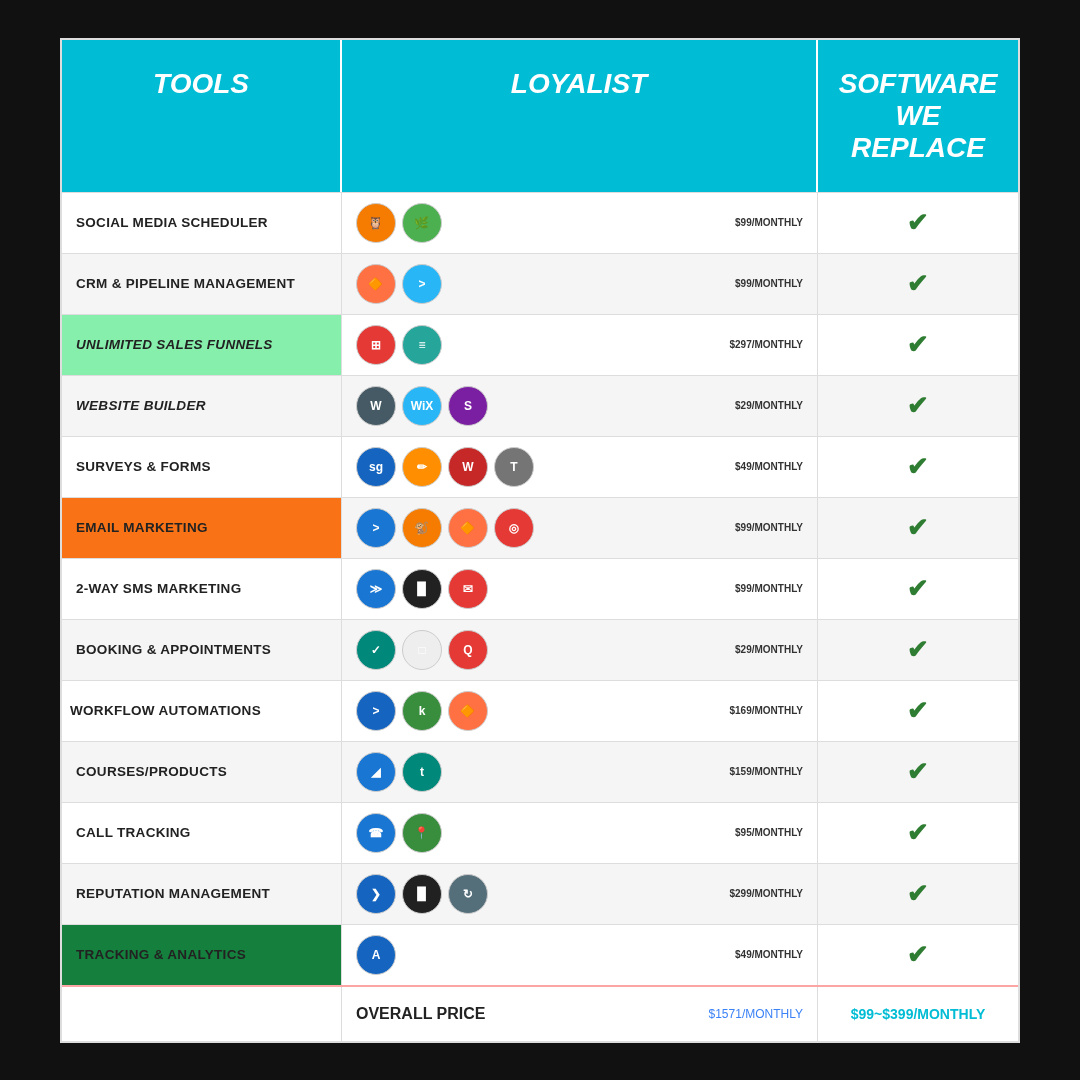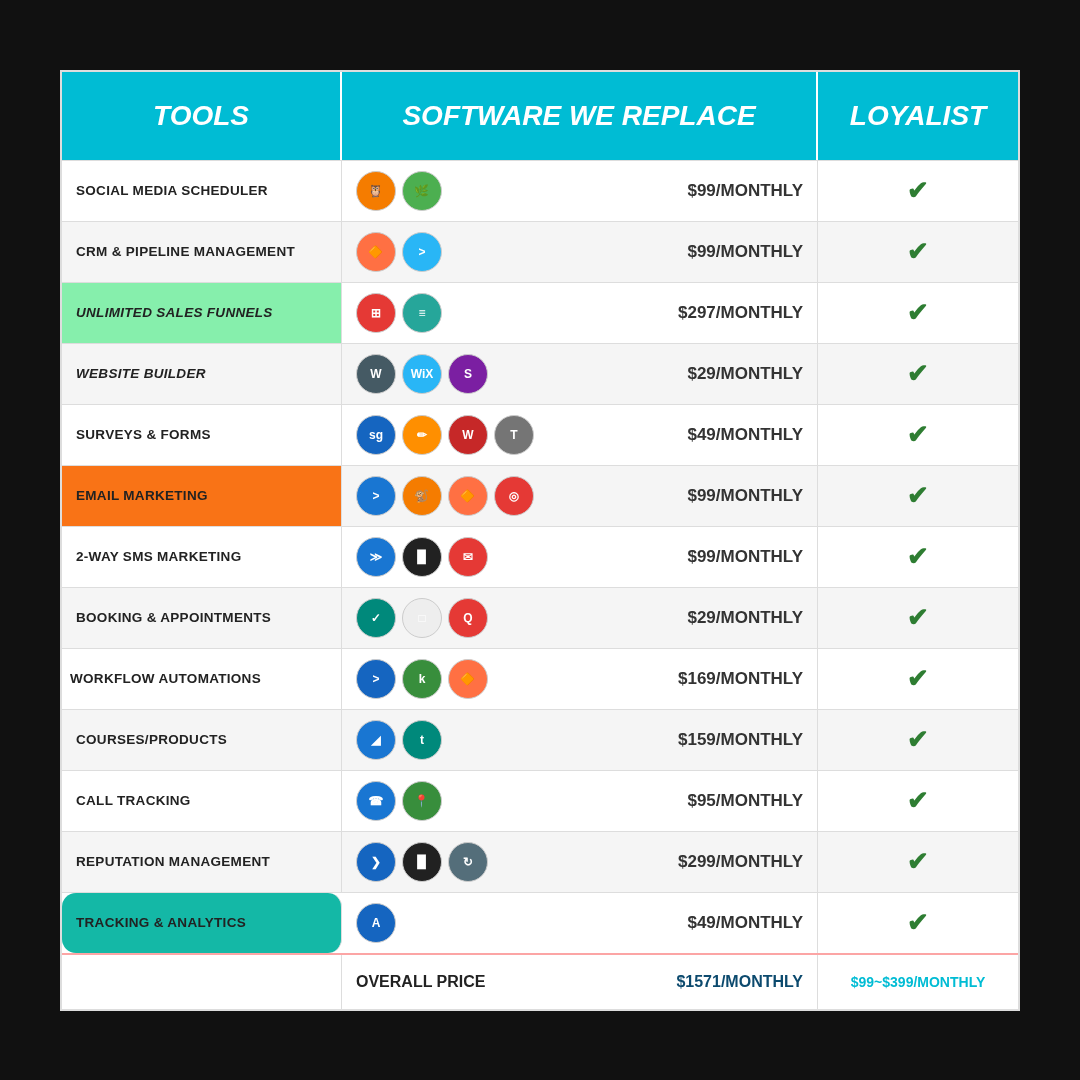--- a/index.html
+++ b/index.html
@@ -55,21 +55,21 @@
       text-transform: uppercase;
     }
     .software-cell {
       display: flex;
       align-items: center;
       gap: 6px;
       flex-wrap: nowrap;
     }
     .price {
       margin-left: auto;
-      font-size: 17px;
+      font-size: 10px;
       font-weight: 600;
       color: #333;
       white-space: nowrap;
     }
     .logo-circle {
       width: 40px;
       height: 40px;
       border-radius: 50%;
       display: flex;
       align-items: center;
@@ -100,46 +100,46 @@
       display: flex;
       align-items: center;
     }
     .footer-cell:last-child { border-right: none; }
     .overall-label {
       font-size: 16px;
       font-weight: 900;
       color: #222;
     }
     .overall-price {
-      font-size: 16px;
-      font-weight: 700;
-      color: #0c4a6e;
+      font-size: 12px;
+      font-weight: 400;
+      color: #3b82f6;
     }
     .overall-loyalist {
       font-size: 14px;
       font-weight: 700;
       color: #00bcd4;
       text-align: center;
       width: 100%;
     }
   </style>
 </head>
 <body>
 
 <div class="table-wrapper">
 
   <div class="header-row">
     <div class="header-cell">
       <span>TOOLS</span>
     </div>
     <div class="header-cell">
+      <span>LOYALIST</span>
+    </div>
+    <div class="header-cell">
       <span>SOFTWARE WE REPLACE</span>
-    </div>
-    <div class="header-cell">
-      <span>LOYALIST</span>
     </div>
   </div>
 
   <div id="rows-container">
       <div class="data-row">
         <div class="cell" style="background: rgb(255, 255, 255);">
           <span class="tool-name">SOCIAL MEDIA SCHEDULER</span>
         </div>
         <div class="cell software-cell" style="background: rgb(255, 255, 255);">
           <div class="logo-circle" title="Hootsuite" style="background: rgb(245, 124, 0); color: rgb(255, 255, 255); font-size: 12px; border: 1.5px solid rgb(204, 204, 204);">🦉</div>
@@ -296,21 +296,21 @@
           <div class="logo-circle" title="Birdeye" style="background: rgb(21, 101, 192); color: rgb(255, 255, 255); font-size: 12px; border: 1.5px solid rgb(204, 204, 204);">❯</div>
           <div class="logo-circle" title="Podium" style="background: rgb(33, 33, 33); color: rgb(255, 255, 255); font-size: 12px; border: 1.5px solid rgb(204, 204, 204);">▉</div>
           <div class="logo-circle" title="Grade.us" style="background: rgb(84, 110, 122); color: rgb(255, 255, 255); font-size: 12px; border: 1.5px solid rgb(204, 204, 204);">↻</div>
           <span class="price">$299/MONTHLY</span>
         </div>
         <div class="cell loyalist-cell" style="background: rgb(245, 245, 245);">
           <span class="check-icon">✔</span>
         </div>
       </div>
       <div class="data-row">
-        <div class="cell" style="background: #14b8a6; border-radius: 14px;">
+        <div class="cell" style="background: #15803d;">
           <span class="tool-name">TRACKING &amp; ANALYTICS</span>
         </div>
         <div class="cell software-cell" style="background: rgb(255, 255, 255);">
           <div class="logo-circle" title="Agency Analytics" style="background: rgb(21, 101, 192); color: rgb(255, 255, 255); font-size: 12px; border: 1.5px solid rgb(204, 204, 204);">A</div>
           <span class="price">$49/MONTHLY</span>
         </div>
         <div class="cell loyalist-cell" style="background: rgb(255, 255, 255);">
           <span class="check-icon">✔</span>
         </div>
       </div>

